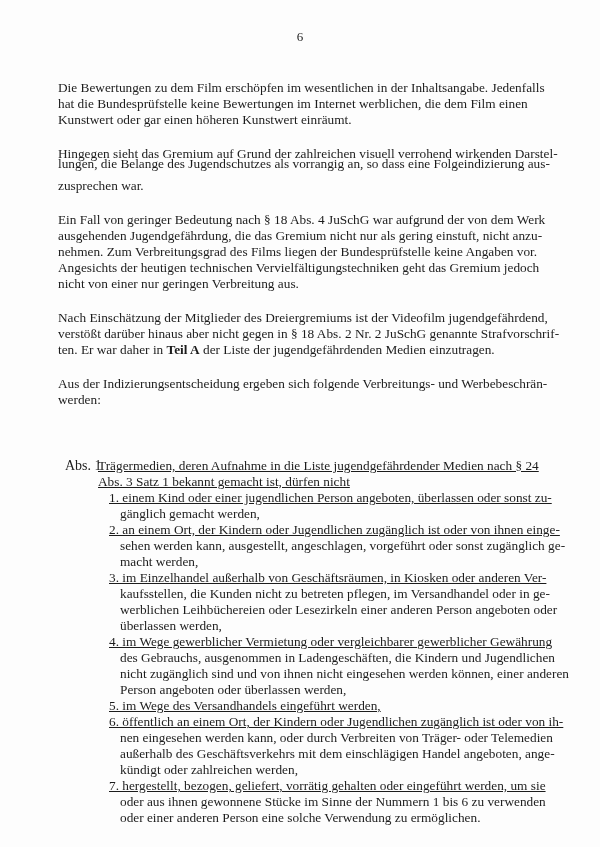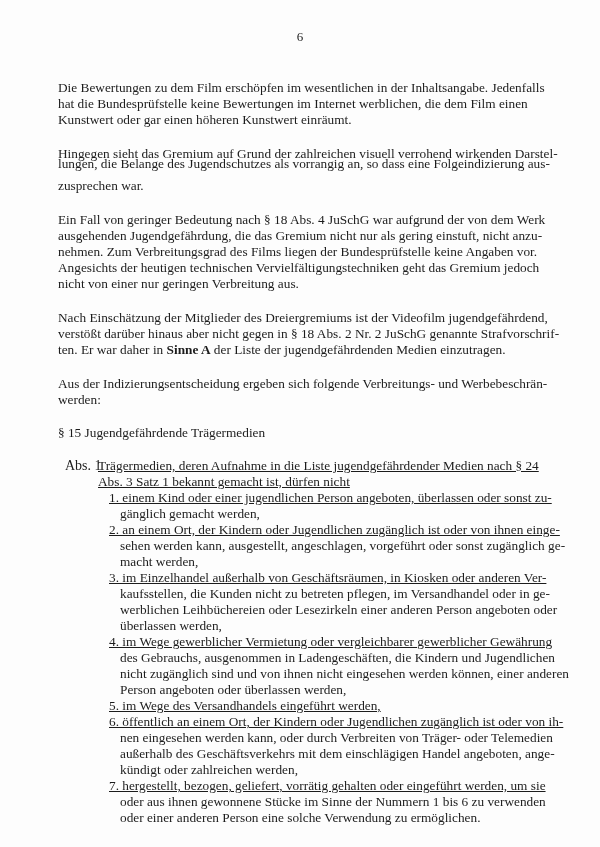--- a/index.html
+++ b/index.html
@@ -42,29 +42,28 @@
     <div class="line" style="top:212px">Ein Fall von geringer Bedeutung nach § 18 Abs. 4 JuSchG war aufgrund der von dem Werk</div>
     <div class="line" style="top:228px">ausgehenden Jugendgefährdung, die das Gremium nicht nur als gering einstuft, nicht anzu-</div>
     <div class="line" style="top:244px">nehmen. Zum Verbreitungsgrad des Films liegen der Bundesprüfstelle keine Angaben vor.</div>
     <div class="line" style="top:260px">Angesichts der heutigen technischen Vervielfältigungstechniken geht das Gremium jedoch</div>
     <div class="line" style="top:276px">nicht von einer nur geringen Verbreitung aus.</div>
   </div>
 
   <div>
     <div class="line" style="top:310px">Nach Einschätzung der Mitglieder des Dreiergremiums ist der Videofilm jugendgefährdend,</div>
     <div class="line" style="top:326px">verstößt darüber hinaus aber nicht gegen in § 18 Abs. 2 Nr. 2 JuSchG genannte Strafvorschrif-</div>
-    <div class="line" style="top:342px"><span>ten. Er war daher in </span><b>Sinne A</b><span> der Liste der jugendgefährdenden Medien einzutragen.</span></div>
+    <div class="line" style="top:342px"><span>ten. Er war daher in </span><b>Teil A</b><span> der Liste der jugendgefährdenden Medien einzutragen.</span></div>
   </div>
 
   <div>
     <div class="line" style="top:376px">Aus der Indizierungsentscheidung ergeben sich folgende Verbreitungs- und Werbebeschrän-</div>
     <div class="line" style="top:392px">werden:</div>
   </div>
 
-  <div class="line" style="top:425px">§ 15 Jugendgefährdende Trägermedien</div>
 
   <div>
     <div class="abs-label" style="top:458px">Abs. 1</div>
     <div class="line ind1" style="top:458px">Trägermedien, deren Aufnahme in die Liste jugendgefährdender Medien nach § 24</div>
     <div class="line ind1" style="top:474px">Abs. 3 Satz 1 bekannt gemacht ist, dürfen nicht</div>
 
     <div class="line ind2" style="top:490px">1. einem Kind oder einer jugendlichen Person angeboten, überlassen oder sonst zu-</div>
     <div class="line ind3" style="top:506px">gänglich gemacht werden,</div>
 
     <div class="line ind2" style="top:522px">2. an einem Ort, der Kindern oder Jugendlichen zugänglich ist oder von ihnen einge-</div>

